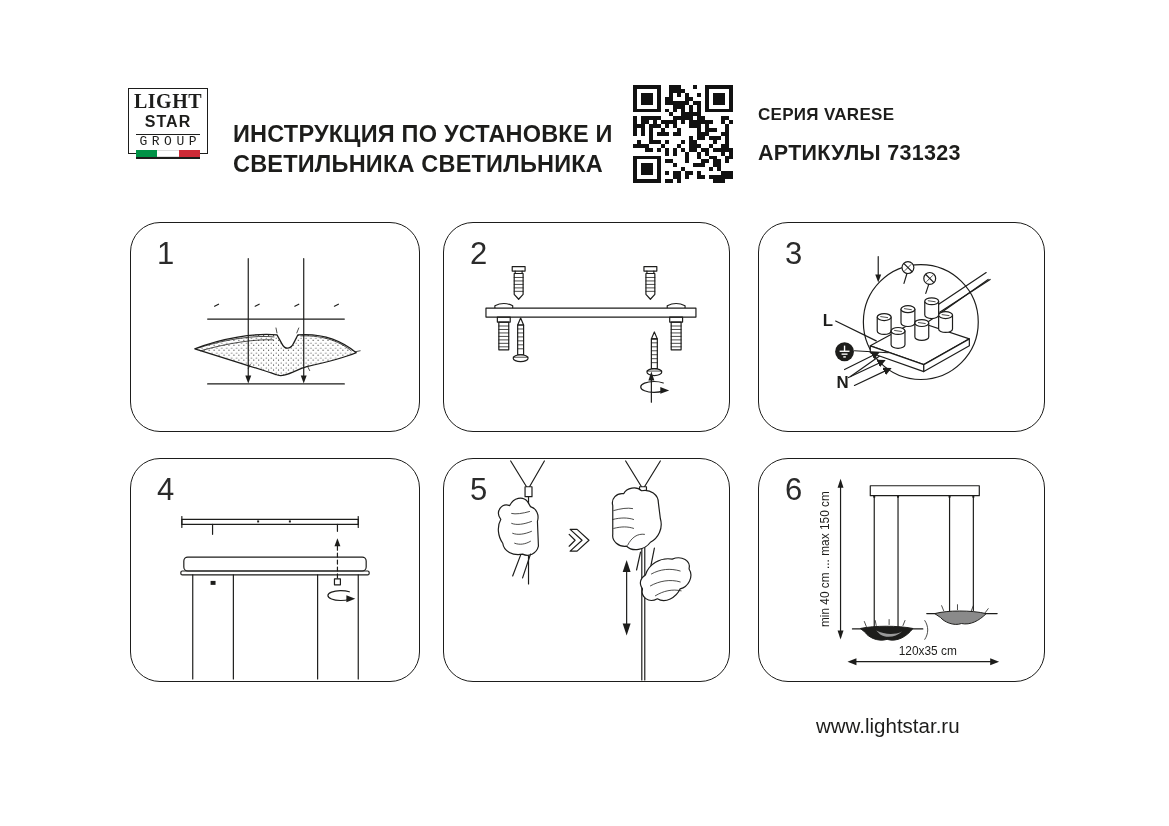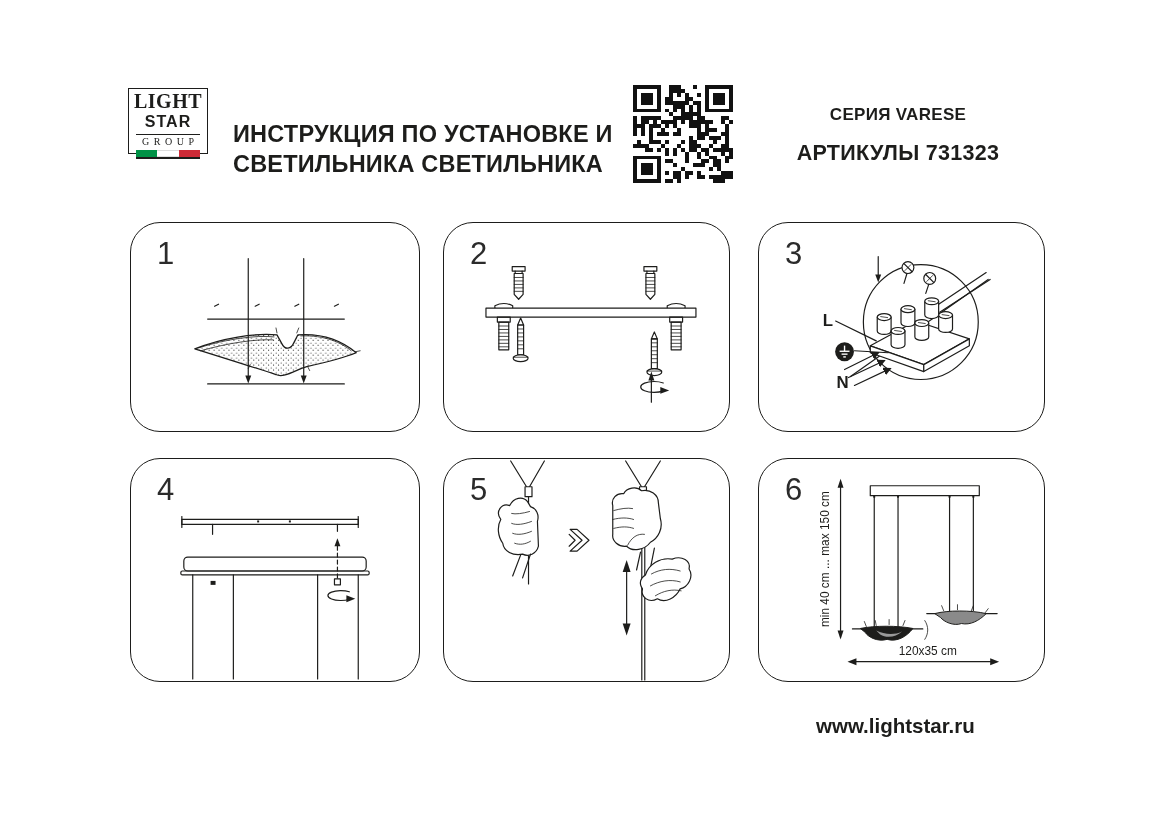--- a/index.html
+++ b/index.html
@@ -5,28 +5,28 @@
   html,body{margin:0;padding:0;background:#fff;}
   .page{position:relative;width:1169px;height:826px;background:#ffffff;overflow:hidden;
         font-family:"Liberation Sans",sans-serif;color:#1d1d1b;}
 
   
   .logo-box{position:absolute;left:128px;top:88px;width:80px;height:66px;
             border:1.5px solid #1d1d1b;box-sizing:border-box;text-align:center;padding-top:3px;}
   .logo-light{font-family:"Liberation Serif",serif;font-weight:bold;font-size:20px;line-height:19px;letter-spacing:.5px;}
   .logo-star{font-family:Liberation Sans, sans-serif;font-weight:bold;font-size:16px;line-height:21px;letter-spacing:1px;}
   .logo-rule{height:1px;background:#1d1d1b;margin:2px 7px 1px 7px;}
-  .logo-group{font-family:Liberation Serif, serif;font-size:10px;letter-spacing:4.5px;text-indent:4.5px;line-height:11px;}
+  .logo-group{font-family:Liberation Mono, monospace;font-size:13px;letter-spacing:4.5px;text-indent:4.5px;line-height:11px;}
   .logo-flag{display:flex;height:7px;margin:3px 7px 0 7px;border-bottom:2px solid #1d1d1b;}
   .logo-flag span{flex:1;}
   .fl-g{background:#009246;}.fl-w{background:#fff;border-top:.5px solid #ddd;border-bottom:.5px solid #ddd;}.fl-r{background:#ce2b37;}
 
   .title{position:absolute;left:233px;top:99px;font-weight:bold;font-size:23.5px;line-height:30px;letter-spacing:.2px;margin-top:20px;}
   .qr{position:absolute;left:633px;top:85px;width:100px;height:98px;}
-  .series-block{position:absolute;left:758px;top:105px;width:280px;text-align:center;}
+  .series-block{position:absolute;left:758px;top:105px;width:280px;text-align:left;}
   .series{font-weight:bold;font-size:17px;letter-spacing:.3px;}
   .articul{font-weight:bold;font-size:21.5px;margin-top:16px;letter-spacing:.3px;}
 
   
   .panel{position:absolute;border:1.6px solid #1d1d1b;border-radius:30px;box-sizing:border-box;background:#fff;}
   .p1{left:130px;top:222px;width:290px;height:210px;}
   .p2{left:443px;top:222px;width:287px;height:210px;}
   .p3{left:758px;top:222px;width:287px;height:210px;}
   .p4{left:130px;top:458px;width:290px;height:224px;}
   .p5{left:443px;top:458px;width:287px;height:224px;}
@@ -36,21 +36,21 @@
 
   
   .ln{fill:none;stroke:#1d1d1b;stroke-width:1.2;stroke-linecap:round;stroke-linejoin:round;}
   .thin{stroke-width:.8;}
   .blk{fill:#1d1d1b;stroke:none;}
   .wht{fill:#fff;stroke:#1d1d1b;stroke-width:1.2;stroke-linejoin:round;}
   .svgtxt{font-family:"Liberation Sans",sans-serif;fill:#1d1d1b;}
   .lbl{font-weight:bold;font-size:17px;}
   .dim{font-size:12px;}
 
-  .footer{position:absolute;left:816px;top:714px;font-weight:bold;font-size:20.5px;}
+  .footer{position:absolute;left:816px;top:714px;font-weight:normal;font-size:20.5px;}
 </style>
 </head>
 <body>
 
 <div class="page">
 
   <div class="logo-box">
     <div class="logo-light">LIGHT</div>
     <div class="logo-star">STAR</div>
     <div class="logo-rule"></div>

